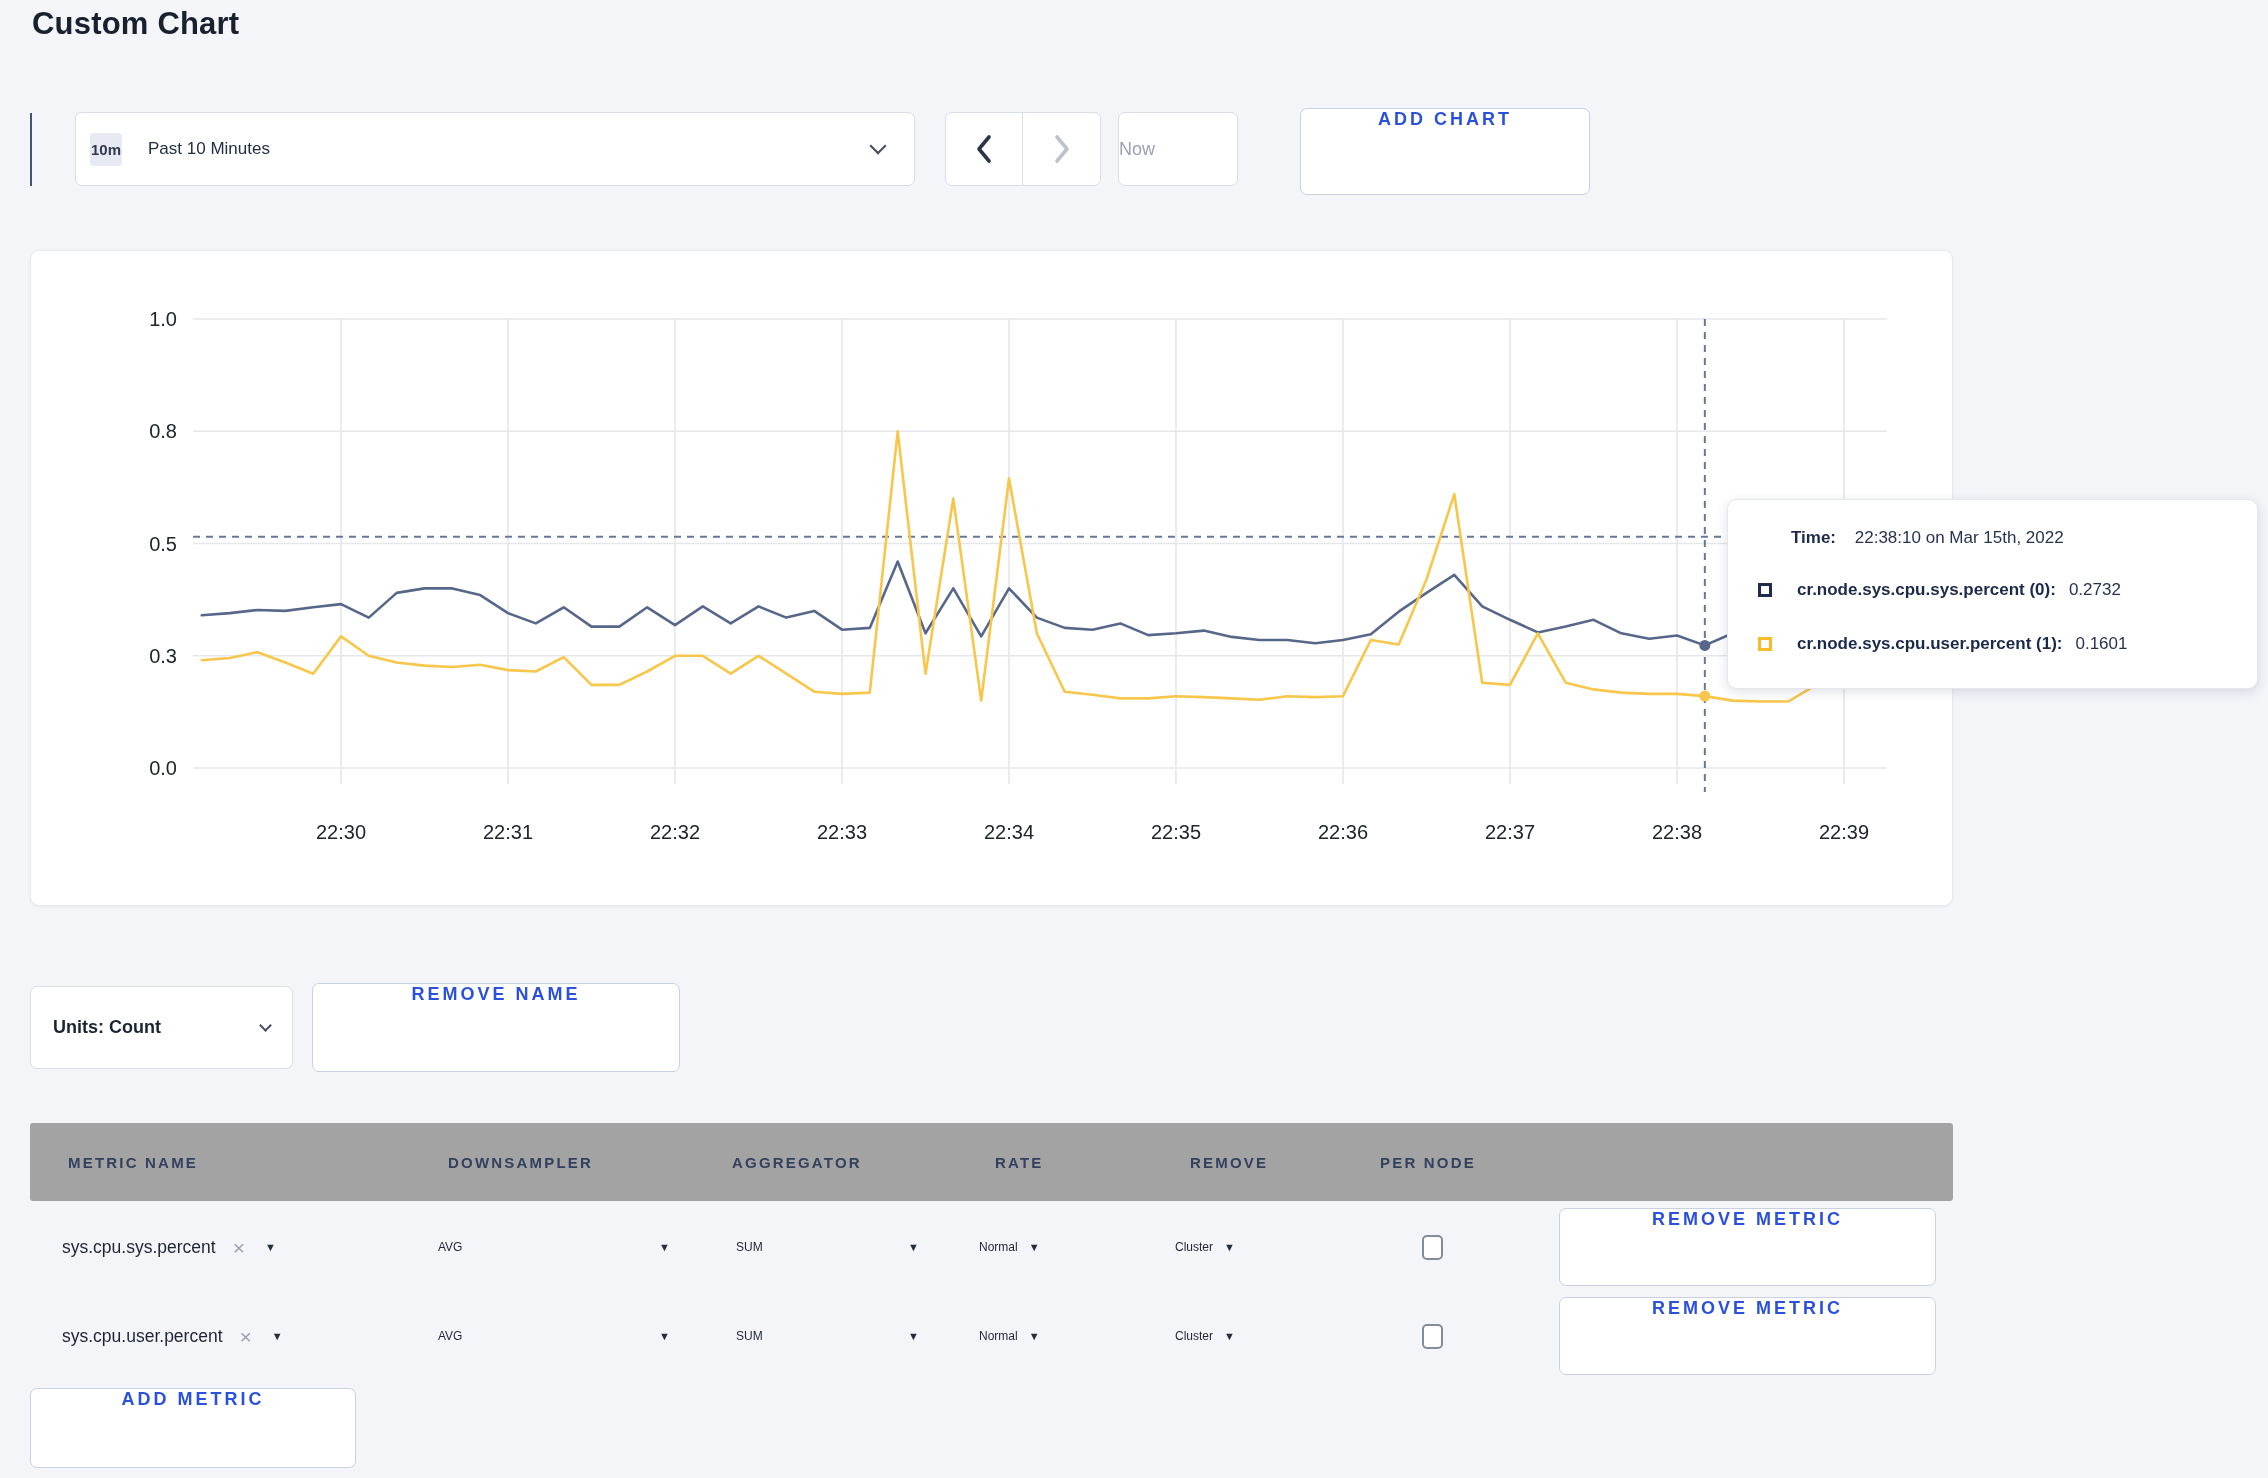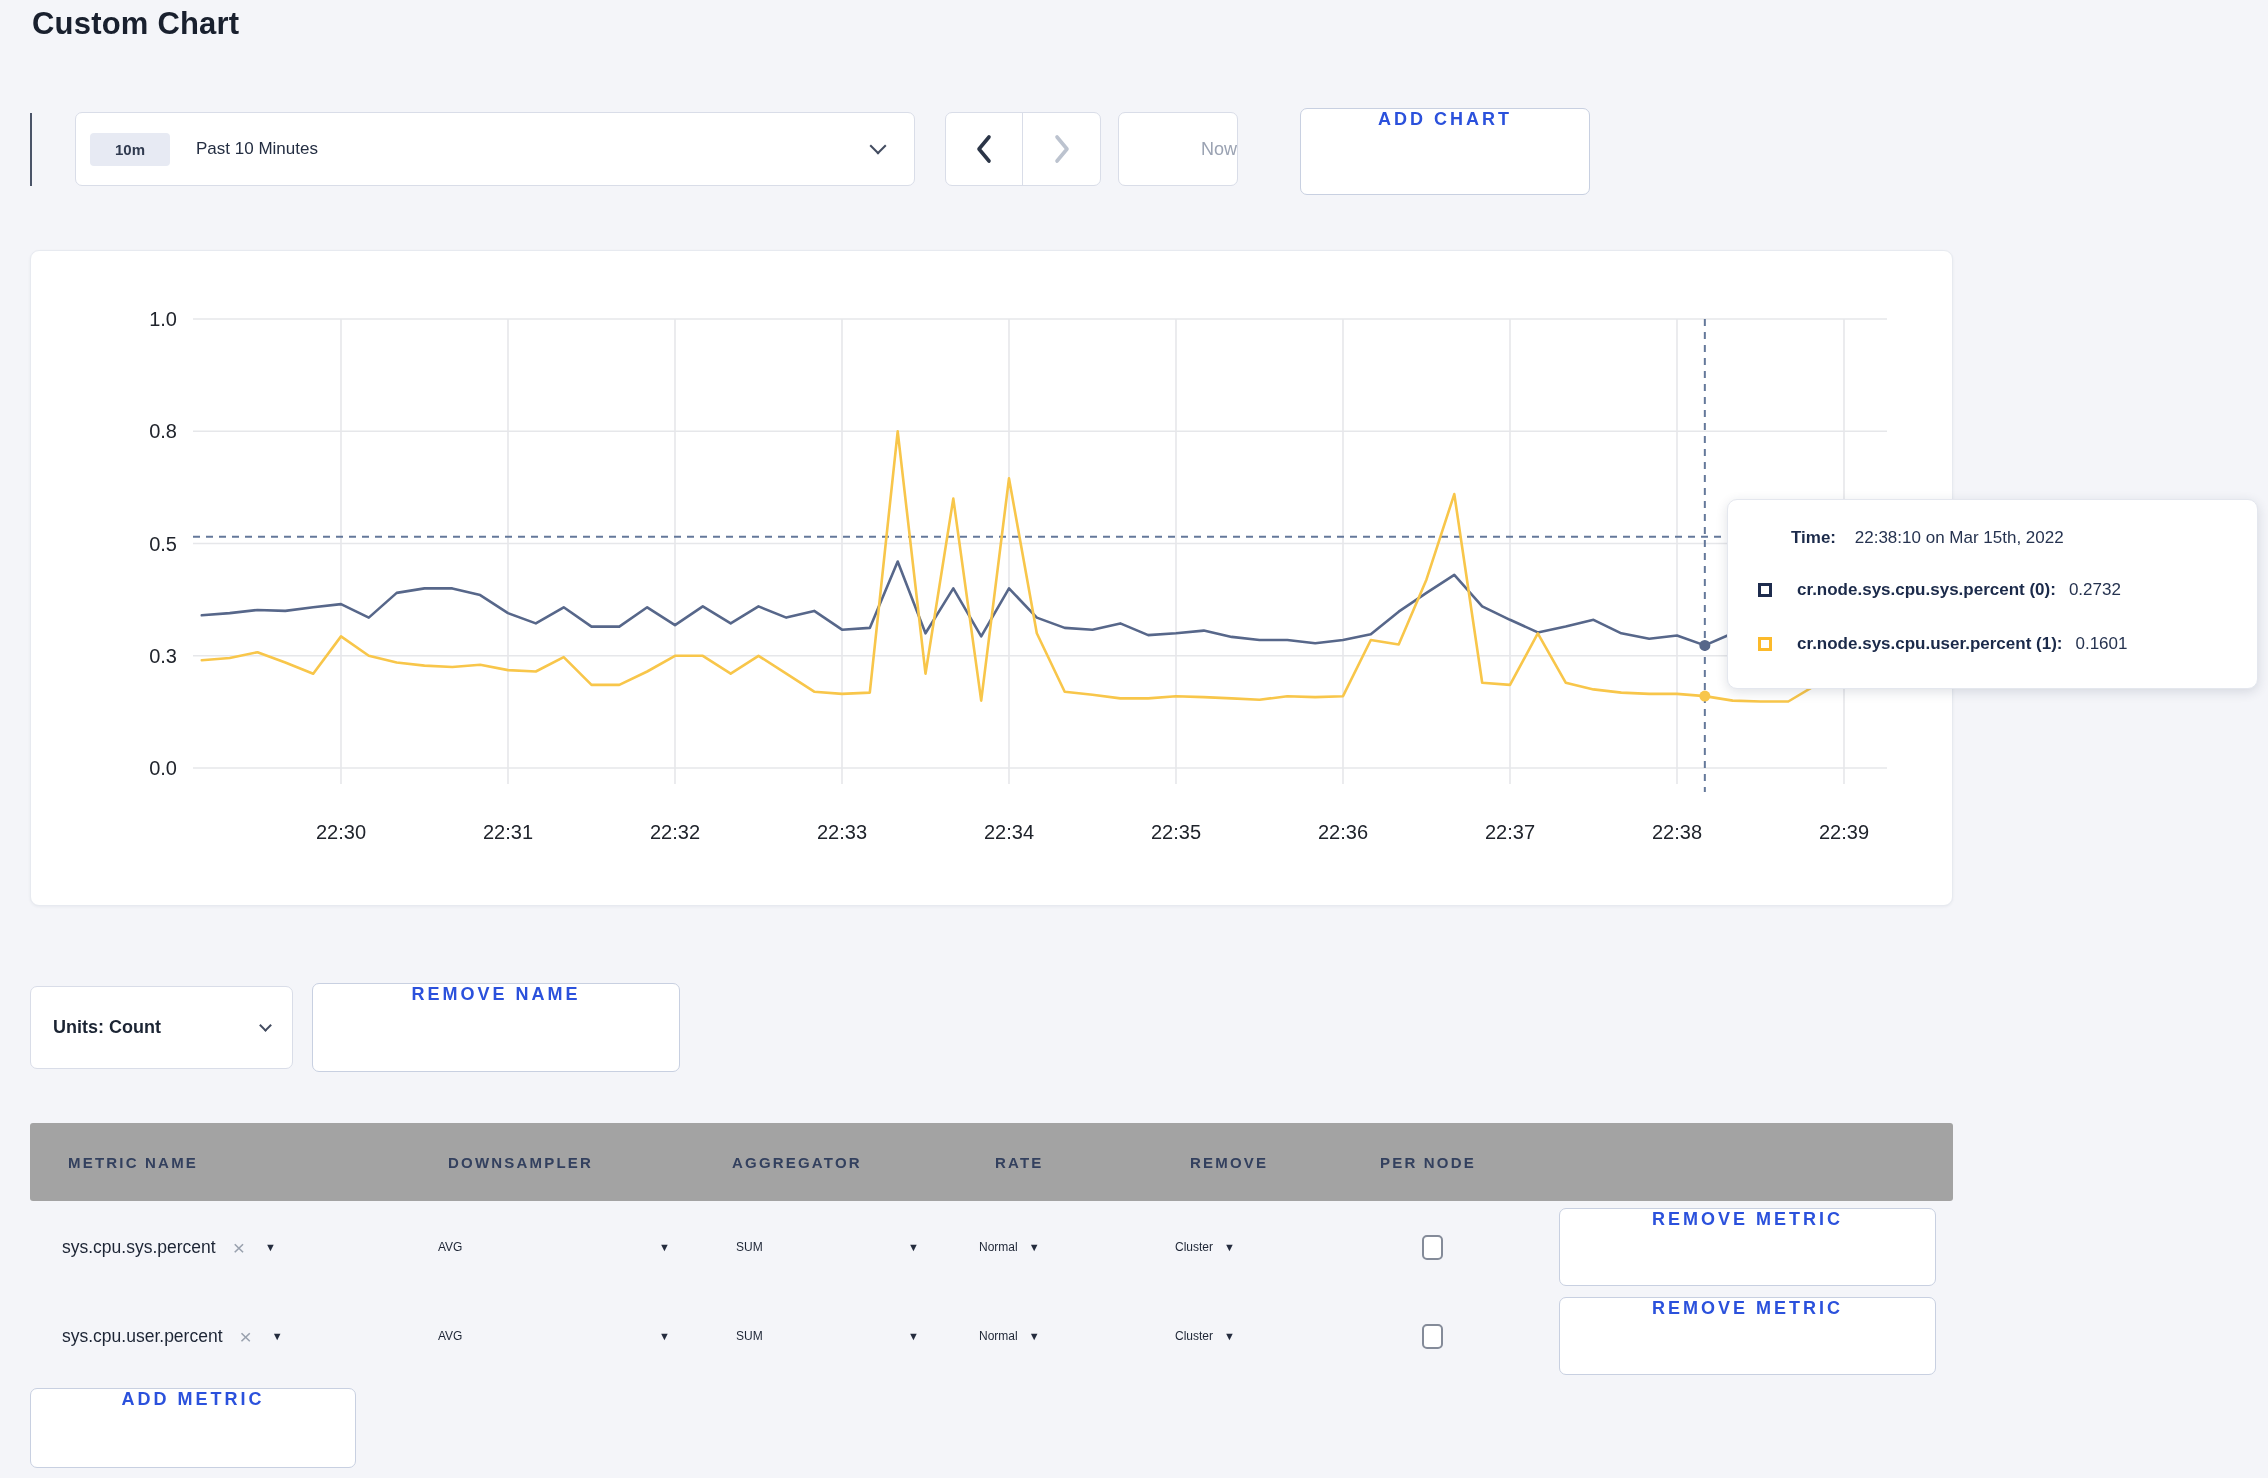--- a/index.html
+++ b/index.html
@@ -23,38 +23,38 @@
   
   .toolbar-divider { left: 30px; top: 113px; width: 2px; height: 73px; background: #4a5468; }
 
   .range-dropdown {
     left: 75px; top: 112px; width: 840px; height: 74px;
     background: #fff; border: 1px solid #d9dde8; border-radius: 7px;
     display: flex; align-items: center; padding: 0 30px 0 14px; cursor: pointer;
   }
   .range-badge {
     background: #e7eaf3; color: #303a4f; border-radius: 4px;
-    font-size: 15px; font-weight: bold; padding: 8px 25px;
+    font-size: 15px; font-weight: bold; padding: 8px 1px;
   }
   .range-label { margin-left: 26px; font-size: 17px; color: #242e42; }
   .chev {
     width: 12px; height: 12px; border-right: 2px solid #434c60; border-bottom: 2px solid #434c60;
     transform: rotate(45deg); margin-left: auto; margin-top: -6px;
   }
   .pager {
     left: 945px; top: 112px; width: 156px; height: 74px;
     background: #fff; border: 1px solid #d9dde8; border-radius: 7px;
     display: flex;
   }
   .pager-btn { width: 50%; display: flex; align-items: center; justify-content: center; cursor: pointer; }
   .pager-btn:first-child { border-right: 1px solid #d9dde8; }
   .now-button {
     left: 1118px; top: 112px; width: 120px; height: 74px;
     background: #fff; border: 1px solid #d9dde8; border-radius: 7px;
-    display: flex; align-items: center; justify-content: flex-end;
+    display: flex; align-items: center; justify-content: flex-start;
     font-size: 18px; color: #9aa2b2; cursor: default;
   }
   .btn-blue {
     background: #fff; border: 1px solid #c8d0e1; border-radius: 7px;
     display: flex; justify-content: center;
     font-size: 18px; font-weight: 600; letter-spacing: 3px; color: #2b51dc;
     cursor: pointer;
   }
   .add-chart-button { left: 1300px; top: 108px; width: 290px; height: 87px; }
 

